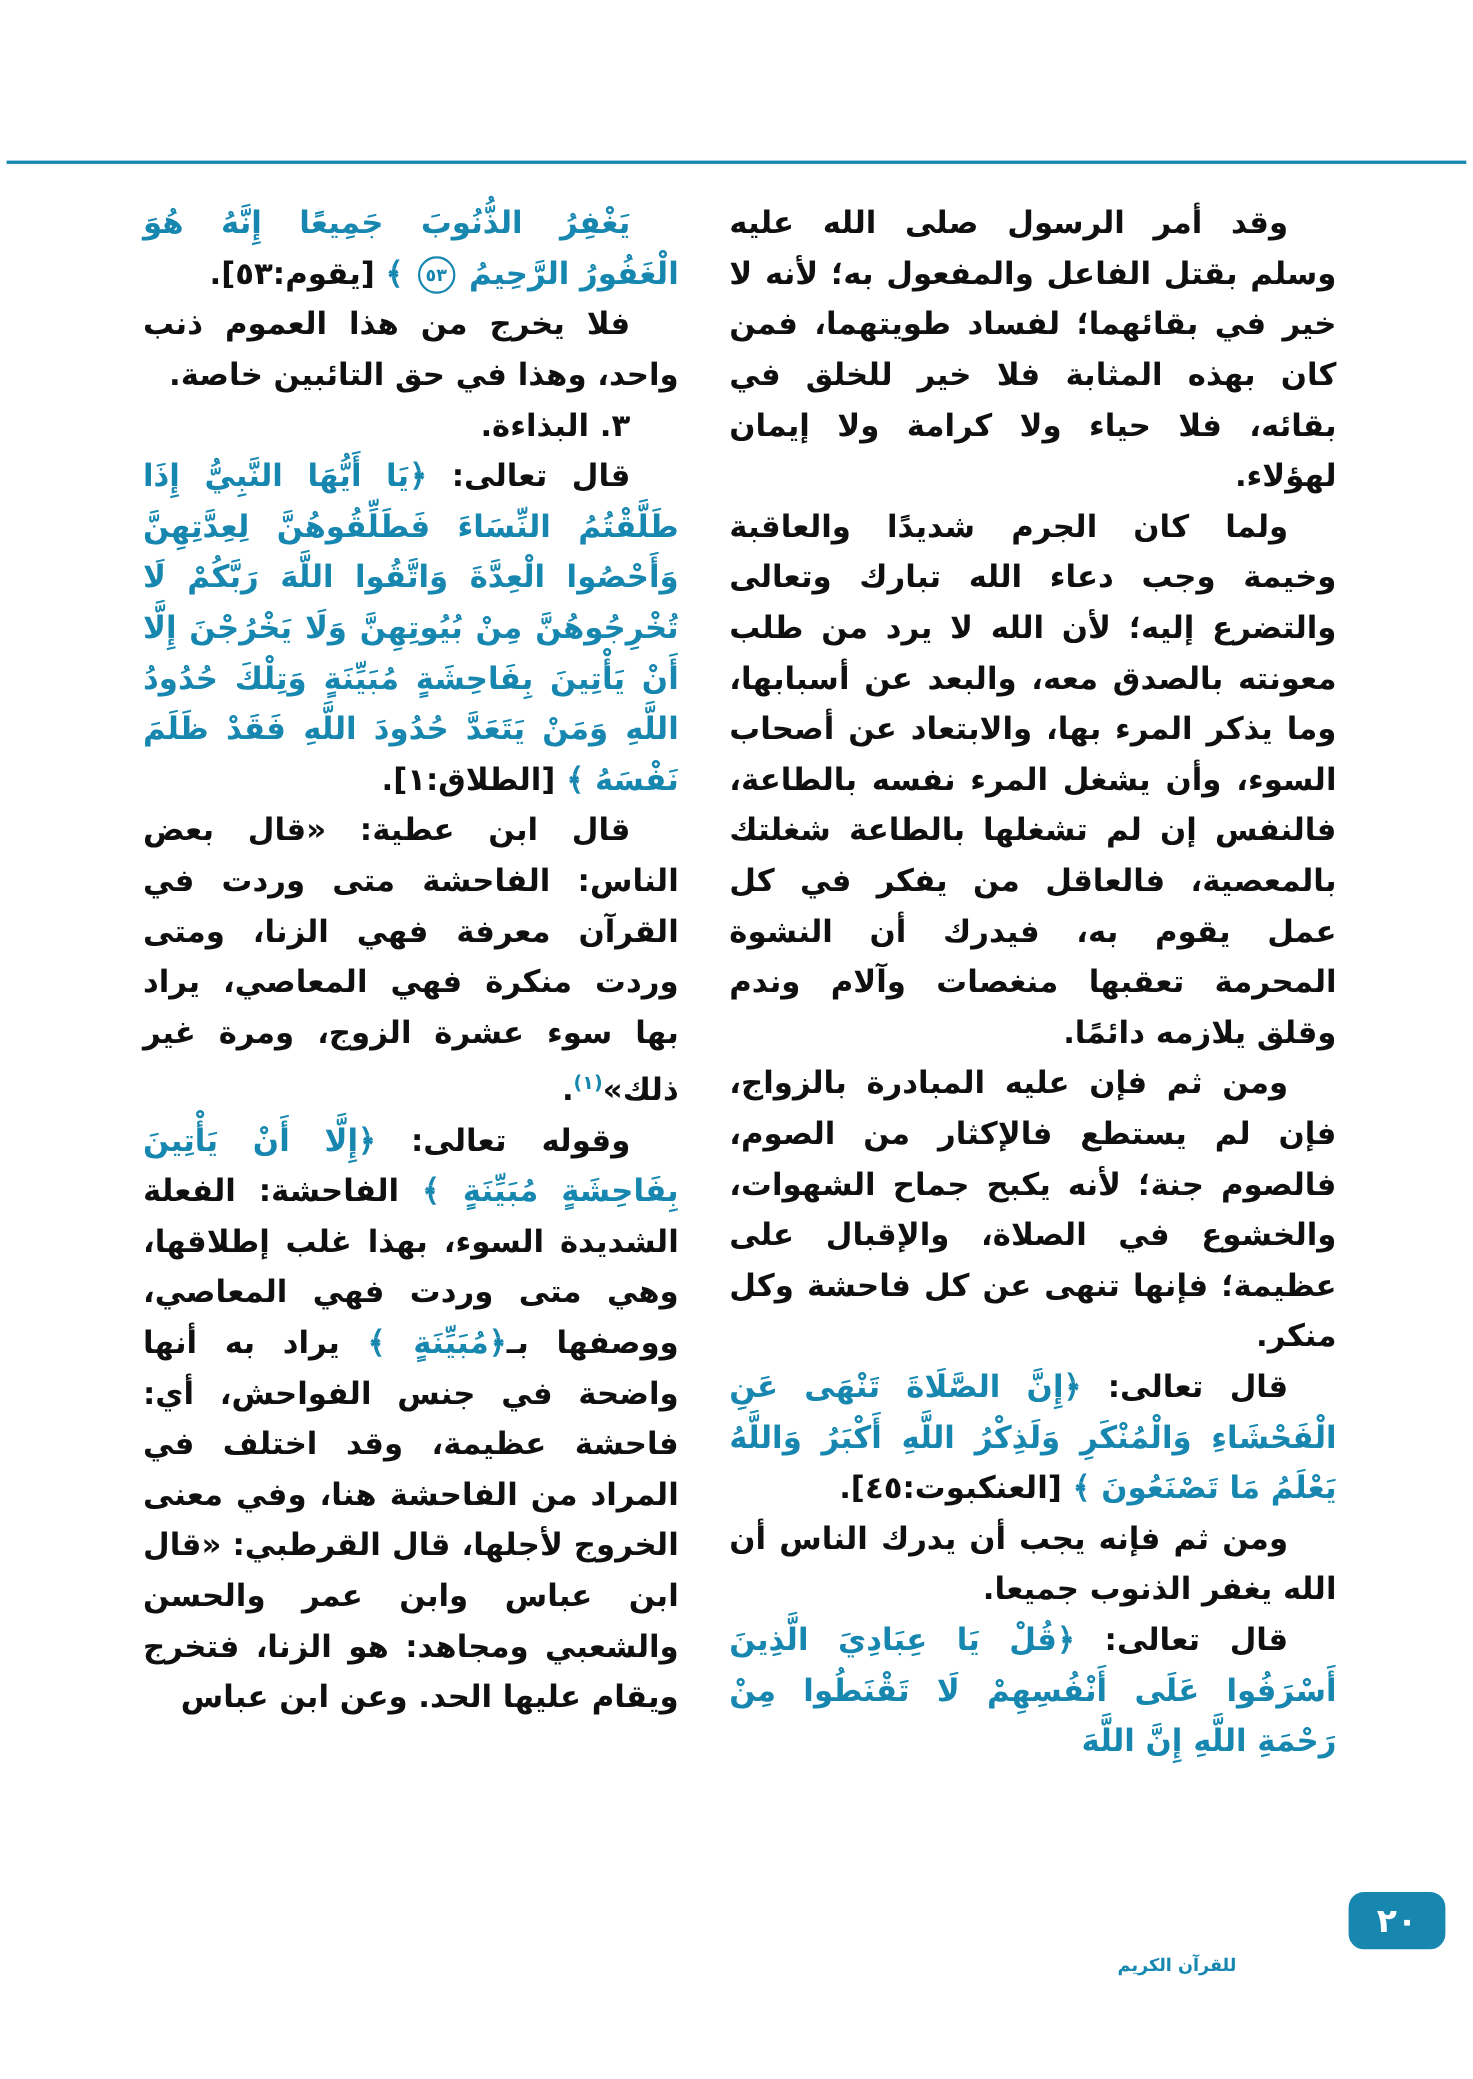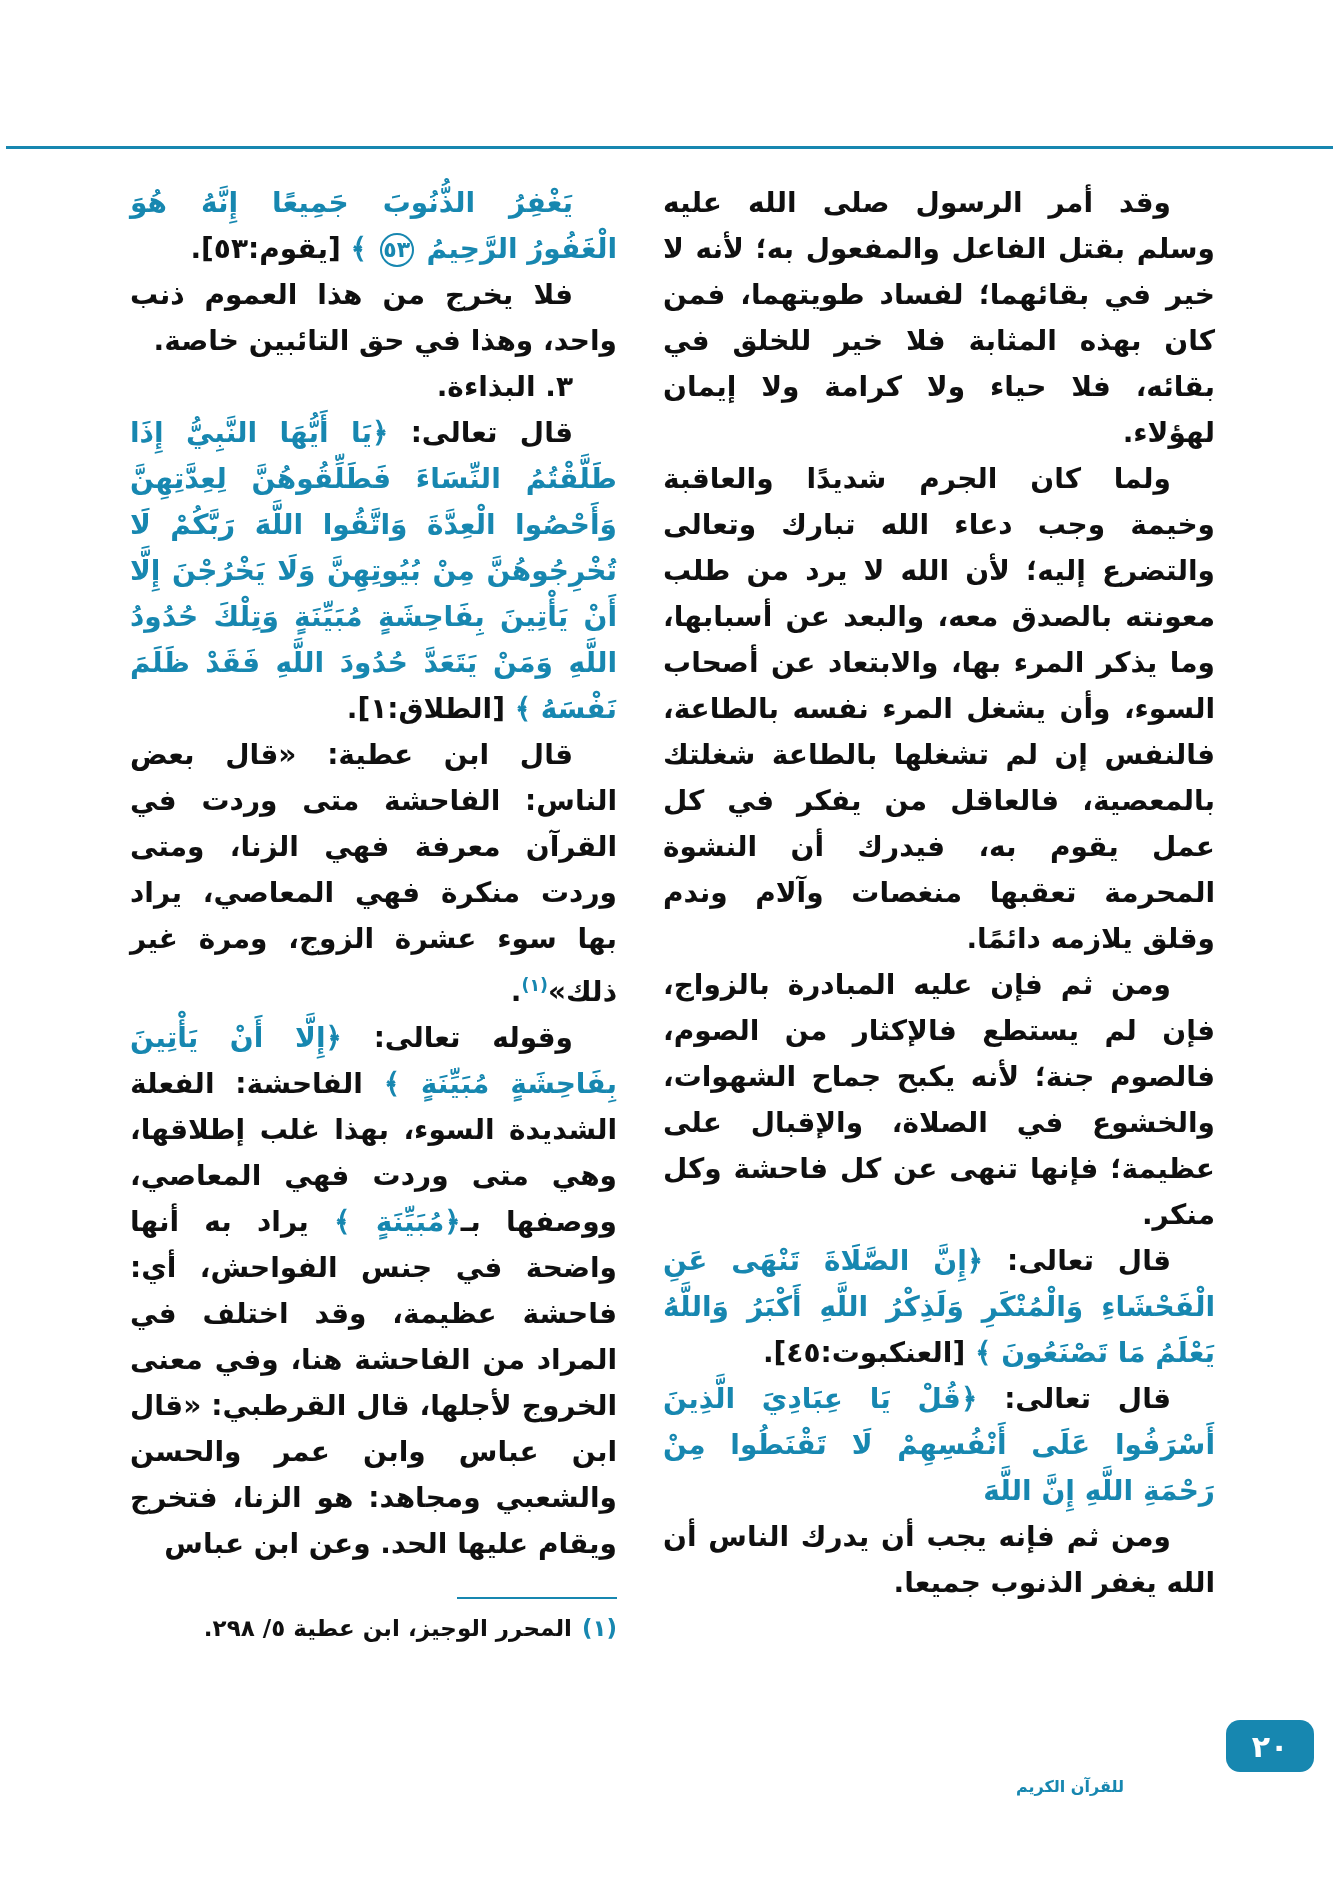--- a/index.html
+++ b/index.html
@@ -37,21 +37,21 @@
   .para.heading { font-weight:700; }
   .seg-text { color:#101010; }
   .seg-quran { color:var(--accent); }
   .seg-ref { color:#101010; }
   .seg-fn {
     color:var(--accent); font-size:0.62em; vertical-align:super; font-weight:700;
   }
   .seg-ayah {
     display:inline-flex; align-items:center; justify-content:center;
     width:34px; height:34px; border:2px solid var(--accent); border-radius:50%;
-    color:var(--accent); font-size:22px; line-height:1; vertical-align:middle;
+    color:var(--accent); font-size:16px; line-height:1; vertical-align:middle;
     text-indent:0; margin:0 3px;
   }
 
   .footnote { margin-top:30px; font-size:23px; line-height:34px; font-weight:700; }
   .fn-rule { width:160px; height:2px; background:var(--accent); margin-bottom:12px; }
   .fn-marker { color:var(--accent); margin-left:10px; }
 
   .footer-logo {
     position:absolute; top:1774px; right:144px; width:250px;
     text-align:center; color:var(--accent);
@@ -72,32 +72,31 @@
 <div class="page">
 
   <div class="top-rule"></div>
 
   <div class="content">
     <div class="col col-right">
         <p class="para"><span class="seg-text">وقد أمر الرسول صلى الله عليه وسلم بقتل الفاعل والمفعول به؛ لأنه لا خير في بقائهما؛ لفساد طويتهما، فمن كان بهذه المثابة فلا خير للخلق في بقائه، فلا حياء ولا كرامة ولا إيمان لهؤلاء.</span></p>
         <p class="para"><span class="seg-text">ولما كان الجرم شديدًا والعاقبة وخيمة وجب دعاء الله تبارك وتعالى والتضرع إليه؛ لأن الله لا يرد من طلب معونته بالصدق معه، والبعد عن أسبابها، وما يذكر المرء بها، والابتعاد عن أصحاب السوء، وأن يشغل المرء نفسه بالطاعة، فالنفس إن لم تشغلها بالطاعة شغلتك بالمعصية، فالعاقل من يفكر في كل عمل يقوم به، فيدرك أن النشوة المحرمة تعقبها منغصات وآلام وندم وقلق يلازمه دائمًا.</span></p>
         <p class="para"><span class="seg-text">ومن ثم فإن عليه المبادرة بالزواج، فإن لم يستطع فالإكثار من الصوم، فالصوم جنة؛ لأنه يكبح جماح الشهوات، والخشوع في الصلاة، والإقبال على عظيمة؛ فإنها تنهى عن كل فاحشة وكل منكر.</span></p>
         <p class="para"><span class="seg-text">قال تعالى: </span><span class="seg-quran">﴿إِنَّ الصَّلَاةَ تَنْهَى عَنِ الْفَحْشَاءِ وَالْمُنْكَرِ وَلَذِكْرُ اللَّهِ أَكْبَرُ وَاللَّهُ يَعْلَمُ مَا تَصْنَعُونَ ﴾</span><span class="seg-ref"> [العنكبوت:٤٥].</span></p>
+        <p class="para"><span class="seg-text">ومن ثم فإنه يجب أن يدرك الناس أن الله يغفر الذنوب جميعا.</span></p>
         <p class="para"><span class="seg-text">قال تعالى: </span><span class="seg-quran">﴿قُلْ يَا عِبَادِيَ الَّذِينَ أَسْرَفُوا عَلَى أَنْفُسِهِمْ لَا تَقْنَطُوا مِنْ رَحْمَةِ اللَّهِ إِنَّ اللَّهَ</span></p>
-        <p class="para"><span class="seg-text">ومن ثم فإنه يجب أن يدرك الناس أن الله يغفر الذنوب جميعا.</span></p>
       </div>
     <div class="col col-left">
 
     <p class="para"><span class="seg-quran">يَغْفِرُ الذُّنُوبَ جَمِيعًا إِنَّهُ هُوَ الْغَفُورُ الرَّحِيمُ </span><span class="seg-ayah">٥٣</span><span class="seg-quran"> ﴾</span><span class="seg-ref"> [يقوم:٥٣].</span></p>
         <p class="para"><span class="seg-text">فلا يخرج من هذا العموم ذنب واحد، وهذا في حق التائبين خاصة.</span></p>
         <p class="para heading"><span class="seg-text">٣. البذاءة.</span></p>
         <p class="para"><span class="seg-text">قال تعالى: </span><span class="seg-quran">﴿يَا أَيُّهَا النَّبِيُّ إِذَا طَلَّقْتُمُ النِّسَاءَ فَطَلِّقُوهُنَّ لِعِدَّتِهِنَّ وَأَحْصُوا الْعِدَّةَ وَاتَّقُوا اللَّهَ رَبَّكُمْ لَا تُخْرِجُوهُنَّ مِنْ بُيُوتِهِنَّ وَلَا يَخْرُجْنَ إِلَّا أَنْ يَأْتِينَ بِفَاحِشَةٍ مُبَيِّنَةٍ وَتِلْكَ حُدُودُ اللَّهِ وَمَنْ يَتَعَدَّ حُدُودَ اللَّهِ فَقَدْ ظَلَمَ نَفْسَهُ ﴾</span><span class="seg-ref"> [الطلاق:١].</span></p>
         <p class="para"><span class="seg-text">قال ابن عطية: «قال بعض الناس: الفاحشة متى وردت في القرآن معرفة فهي الزنا، ومتى وردت منكرة فهي المعاصي، يراد بها سوء عشرة الزوج، ومرة غير ذلك»</span><span class="seg-fn">(١)</span><span class="seg-text">.</span></p>
         <p class="para"><span class="seg-text">وقوله تعالى: </span><span class="seg-quran">﴿إِلَّا أَنْ يَأْتِينَ بِفَاحِشَةٍ مُبَيِّنَةٍ ﴾</span><span class="seg-text"> الفاحشة: الفعلة الشديدة السوء، بهذا غلب إطلاقها، وهي متى وردت فهي المعاصي، ووصفها بـ</span><span class="seg-quran">﴿مُبَيِّنَةٍ ﴾</span><span class="seg-text"> يراد به أنها واضحة في جنس الفواحش، أي: فاحشة عظيمة، وقد اختلف في المراد من الفاحشة هنا، وفي معنى الخروج لأجلها، قال القرطبي: «قال ابن عباس وابن عمر والحسن والشعبي ومجاهد: هو الزنا، فتخرج ويقام عليها الحد. وعن ابن عباس</span></p>
-        <div class="footnote"><div class="fn-rule"></div><span class="fn-marker">(١)</span><span>المحرر الوجيز، ابن عطية ٥/ ٢٩٨.</span></div>
       </div>
   </div>
 
   <div class="footer-logo">
     <div class="logo-l2">للقرآن الكريم</div>
   </div>
 
   <div class="page-badge">
     <span>٢٠</span>
   </div>

